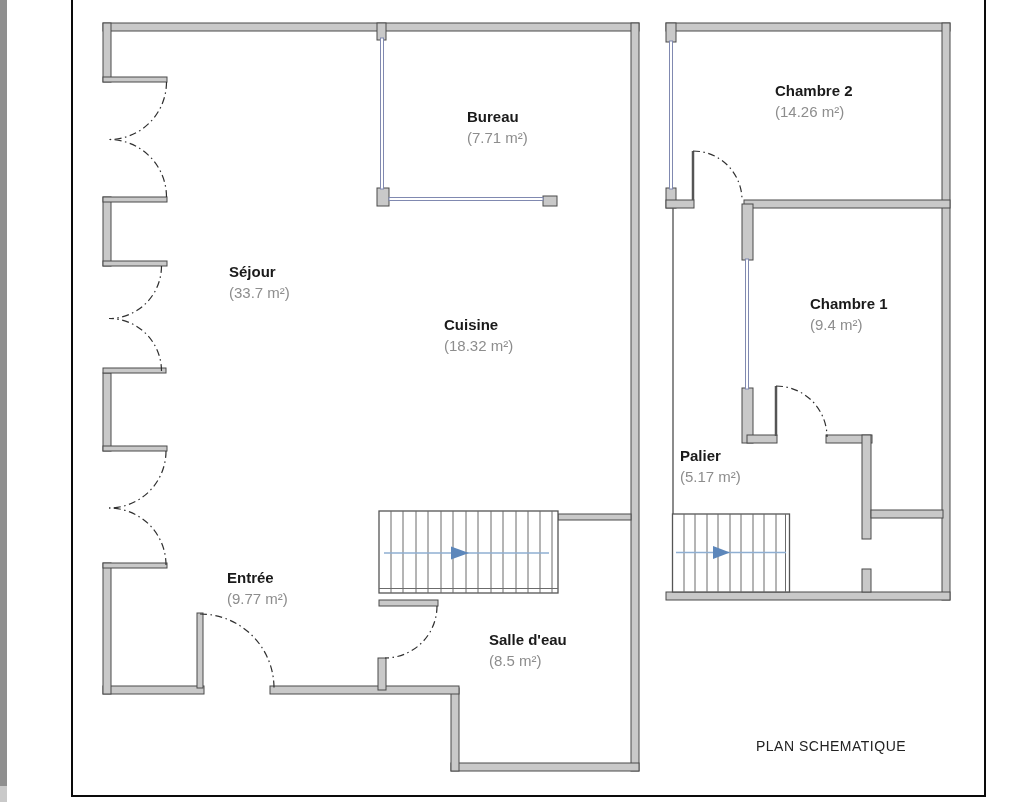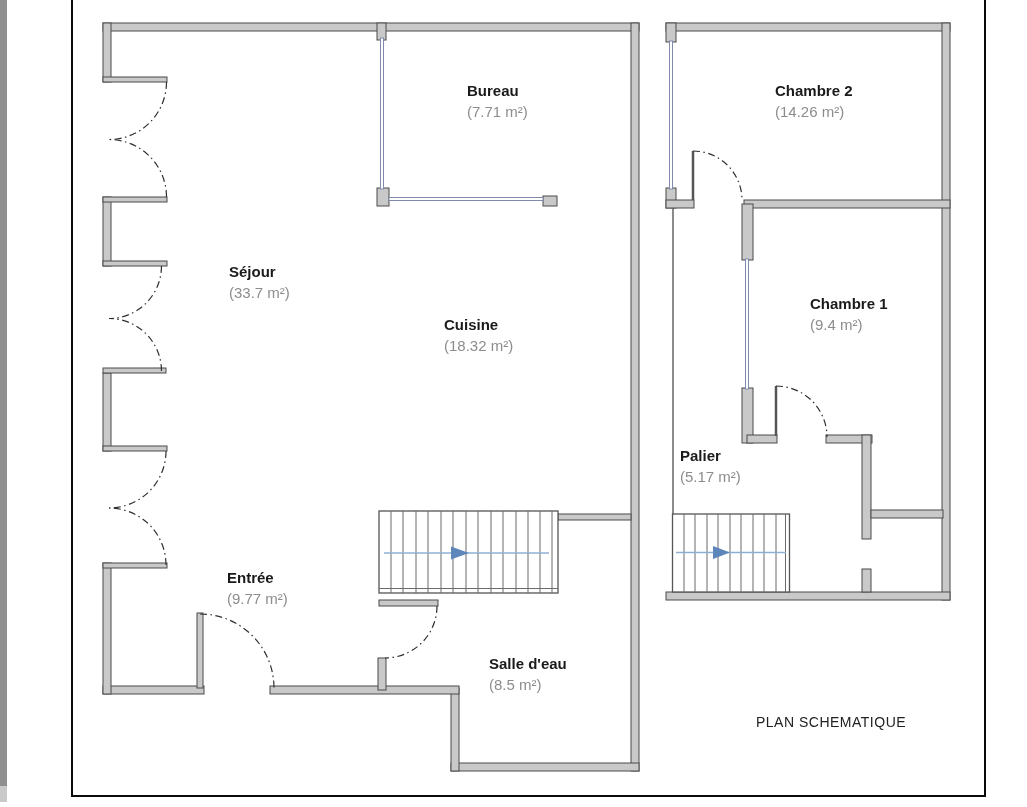--- a/index.html
+++ b/index.html
@@ -24,20 +24,21 @@
     white-space:nowrap;
   }
   .room-name{display:block;font-weight:bold;color:#1a1a1a;}
   .room-area{display:block;color:#8d8d8d;}
   .plan-title{
     position:absolute;
     font-size:14px;
     color:#222222;
     letter-spacing:0.5px;
     white-space:nowrap;
+    margin-top:24px;
   }
 </style>
 </head>
 <body>
 
 <div id="screen">
 
   <div class="edge-strip"></div>
   <div class="edge-strip-tail"></div>
   <div id="border-left" class="border-line"></div>
@@ -179,37 +180,37 @@
         <line x1="776" y1="514" x2="776" y2="592"></line>
         <line x1="785.5" y1="514" x2="785.5" y2="592"></line>
       </g>
       <g>
         <line x1="676" y1="552.5" x2="786" y2="552.5" stroke="#8fafd2" stroke-width="1.6"></line>
         <polygon points="713,546 713,559 730,552.5" fill="#5d87bb"></polygon>
       </g>
     </g>
   </svg>
 
-  <div class="room-label" style="left:467px;top:80px;">
+  <div class="room-label" style="left:467px;top:106px;">
     <span class="room-name">Bureau</span>
     <span class="room-area">(7.71 m²)</span>
   </div>
   <div class="room-label" style="left:229px;top:261px;">
     <span class="room-name">Séjour</span>
     <span class="room-area">(33.7 m²)</span>
   </div>
   <div class="room-label" style="left:444px;top:314px;">
     <span class="room-name">Cuisine</span>
     <span class="room-area">(18.32 m²)</span>
   </div>
   <div class="room-label" style="left:227px;top:567px;">
     <span class="room-name">Entrée</span>
     <span class="room-area">(9.77 m²)</span>
   </div>
-  <div class="room-label" style="left:489px;top:629px;margin-top:24px;">
+  <div class="room-label" style="left:489px;top:629px;">
     <span class="room-name">Salle d'eau</span>
     <span class="room-area">(8.5 m²)</span>
   </div>
   <div class="room-label" style="left:775px;top:80px;">
     <span class="room-name">Chambre 2</span>
     <span class="room-area">(14.26 m²)</span>
   </div>
   <div class="room-label" style="left:810px;top:293px;">
     <span class="room-name">Chambre 1</span>
     <span class="room-area">(9.4 m²)</span>

